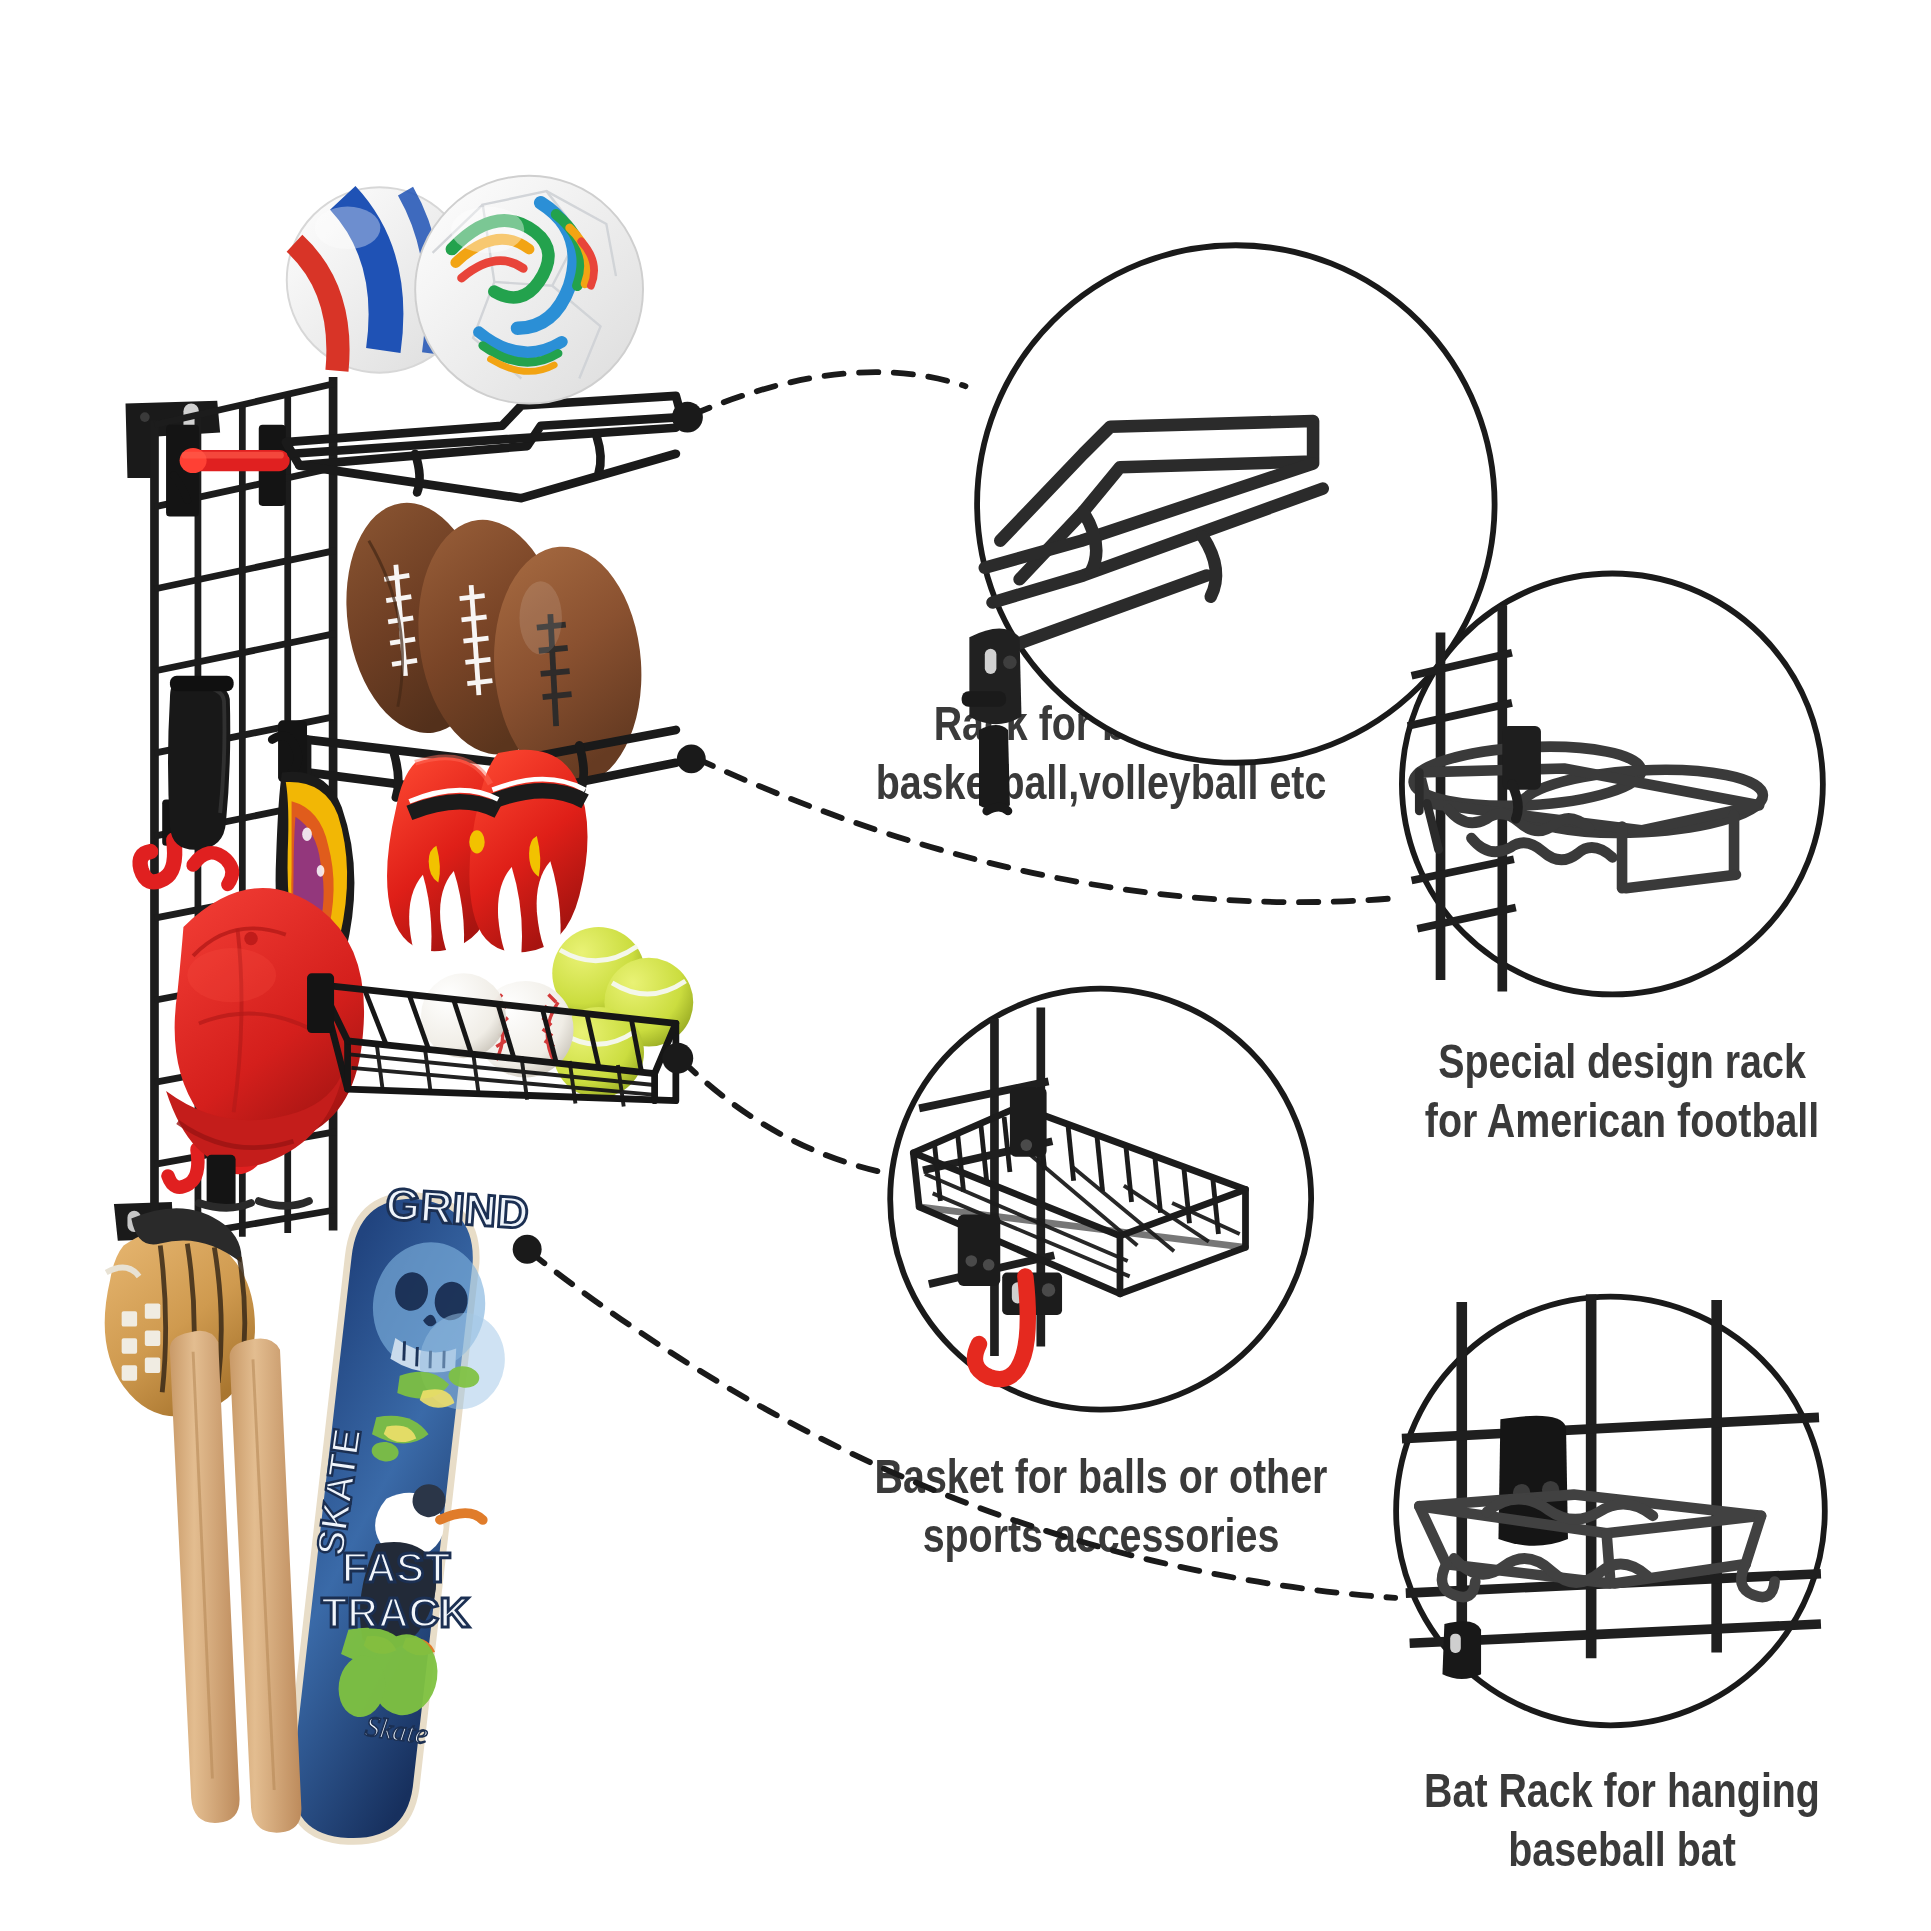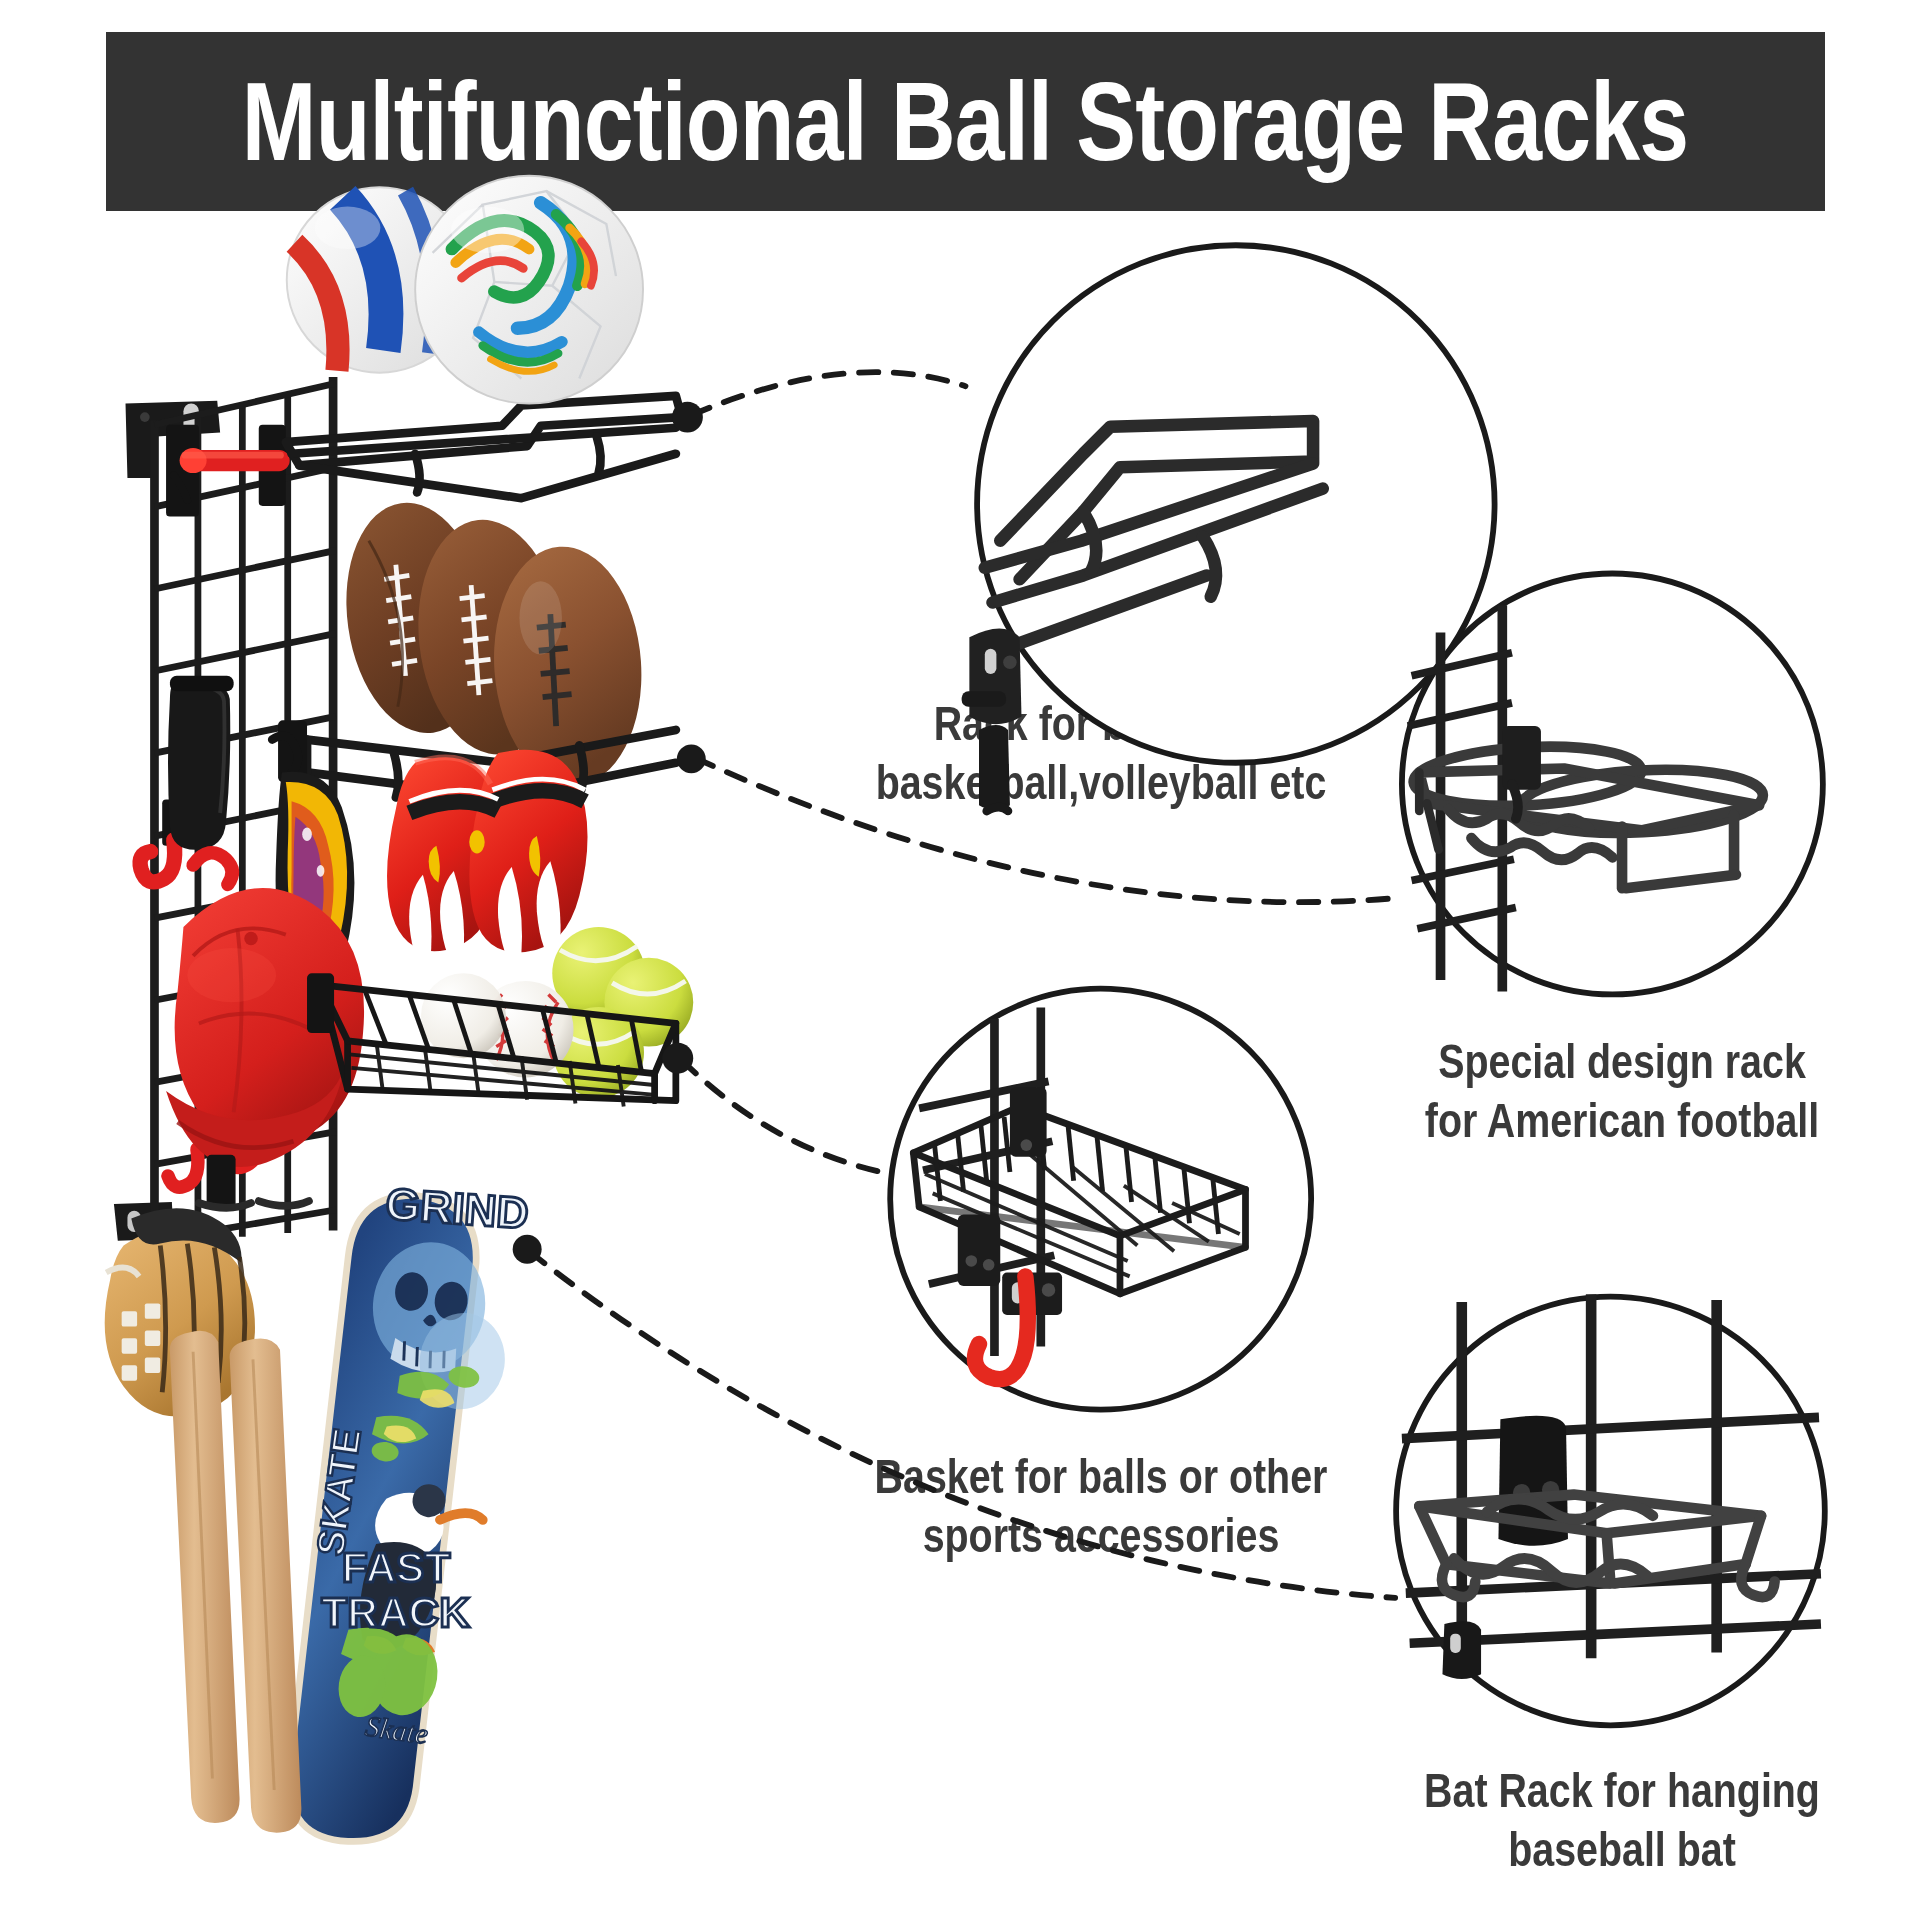--- a/index.html
+++ b/index.html
@@ -56,23 +56,20 @@
     position:absolute; left:0; top:0;
     width:1931px; height:1931px;
     pointer-events:none;
   }
 </style>
 </head>
 <body>
 
 <div id="page">
 
-  <div id="title-banner">
-    <div id="title-text">Multifunctional Ball Storage Racks</div>
-  </div>
 
   <div class="caption" id="caption-1">
     <div>Rack for balls like</div>
     <div>basketball,volleyball etc</div>
   </div>
   <div class="caption" id="caption-2">
     <div>Special design rack</div>
     <div>for American football</div>
   </div>
   <div class="caption" id="caption-3">

